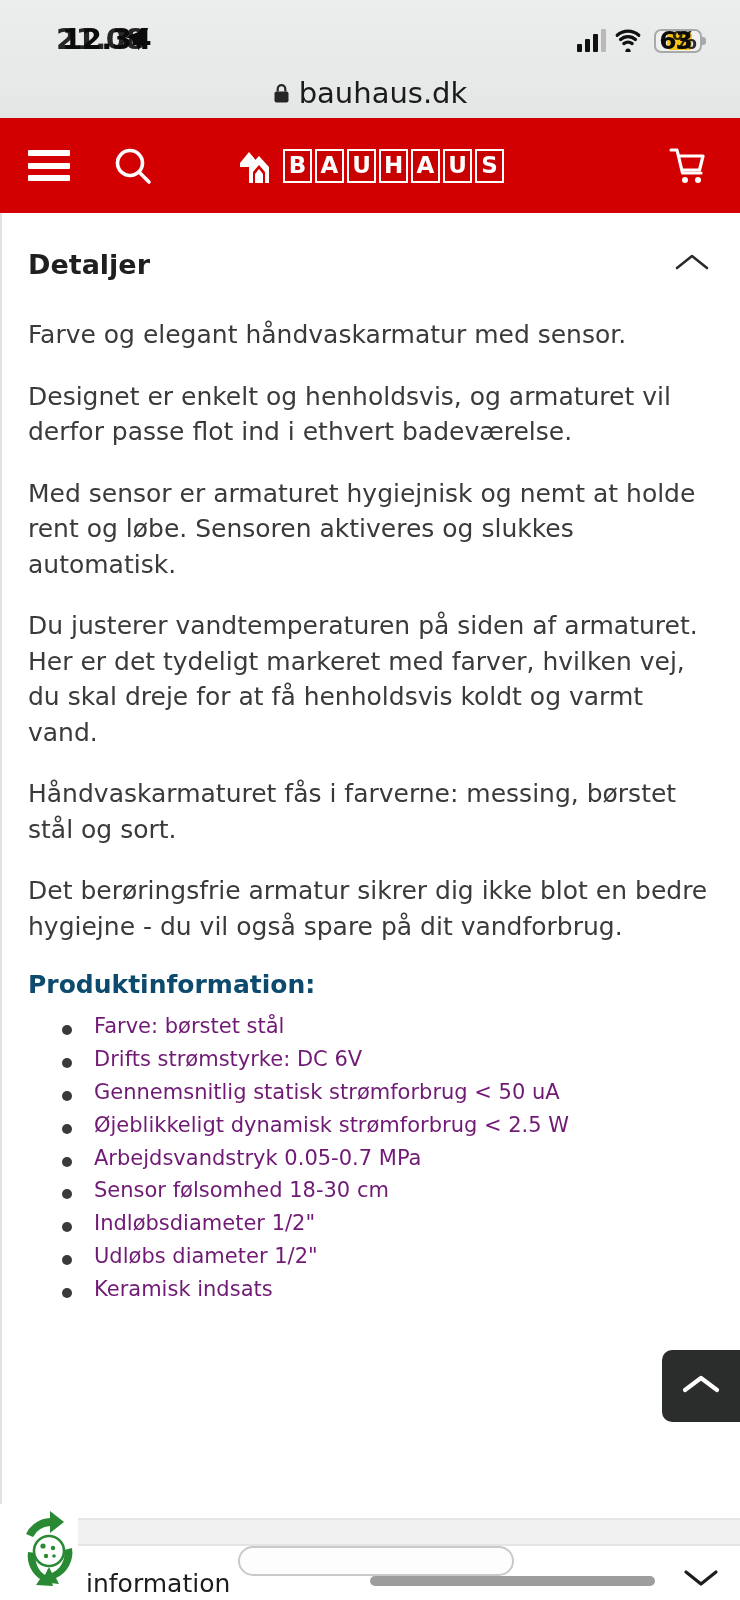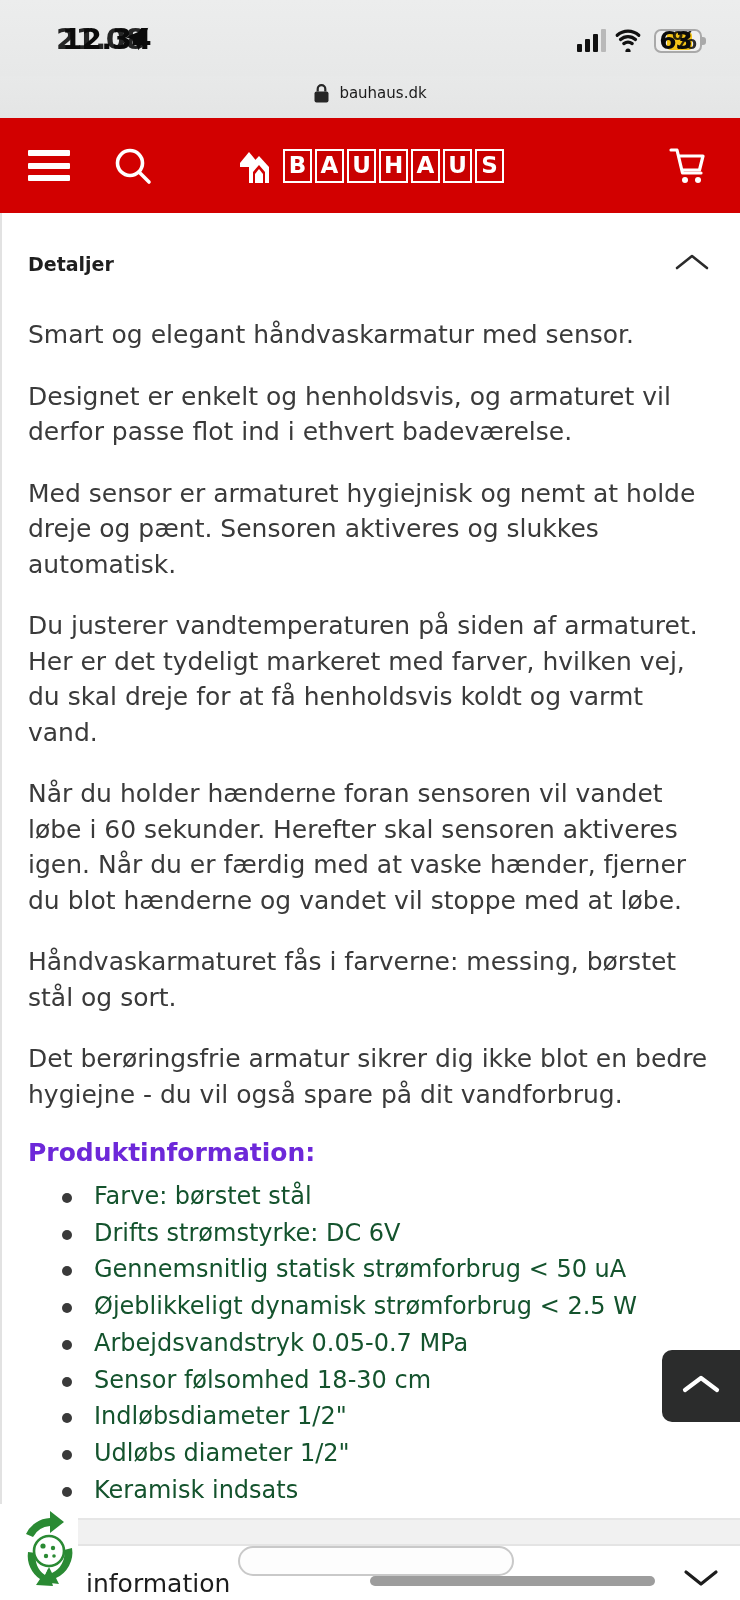--- a/index.html
+++ b/index.html
@@ -75,21 +75,21 @@
 
   
   .urlbar {
     height:42px;
     background:linear-gradient(180deg,#e8e9e9 0%,#e4e5e5 100%);
     display:flex; align-items:center; justify-content:center; gap:9px;
     padding-bottom:8px;
   }
   .urlbar .lock { display:flex; align-items:center; }
   .url-text {
-    font-size:15px; color:#1b1b1b; font-family:"DejaVu Sans", sans-serif;
+    font-size:29px; color:#1b1b1b; font-family:"DejaVu Sans", sans-serif;
   }
 
   
   .header {
     position:relative;
     height:95px;
     background:#d20000;
     display:flex; align-items:center;
   }
   .hdr-left { display:flex; align-items:center; gap:42px; padding-left:28px; }
@@ -120,40 +120,40 @@
     background:#ffffff;
     height:1387px;
     overflow:hidden;
   }
   .accordion-hd {
     display:flex; align-items:center; justify-content:space-between;
     padding:30px 30px 0 28px;
     height:72px;
   }
   .accordion-title {
-    font-size:19px; font-weight:700; color:#1f1f1f;
+    font-size:27px; font-weight:700; color:#1f1f1f;
     font-family:"DejaVu Sans", sans-serif;
   }
   .content { padding:32px 28px 0 28px; }
   .prod-title {
     font-size:26px; font-weight:700; color:#1d1d1d; line-height:1.3;
     margin-bottom:26px;
   }
   .para {
     font-size:25px; color:#3a3a3a; line-height:1.42;
     margin-bottom:26px;
   }
   .spec-head {
-    font-size:25px; font-weight:700; color:#6d28d9;
+    font-size:25px; font-weight:700; color:#0c4a6e;
     margin-top:4px; margin-bottom:14px;
   }
   ul.specs { list-style:none; padding-left:34px; }
   ul.specs li {
     position:relative;
-    font-size:24px; color:#14532d;
+    font-size:21px; color:#701a75;
     line-height:1.28;
     padding-left:32px;
     margin-bottom:6px;
   }
   ul.specs li::before {
     content:"";
     position:absolute; left:0; top:12px;
     width:10px; height:10px; border-radius:50%; background:#3a3a3a;
   }
 
@@ -309,25 +309,24 @@
     <div class="accordion-hd">
       <span class="accordion-title">Detaljer</span>
       <span>
         <svg width="36" height="22" viewBox="0 0 36 22">
           <path d="M3 17 L18 5 L33 17" stroke="#2b2b2b" stroke-width="2.6" fill="none" stroke-linecap="round" stroke-linejoin="round"></path>
         </svg>
       </span>
     </div>
 
     <div class="content">
-      <p class="para">Smart og elegant håndvaskarmatur med sensor.</p>
+      <p class="para">Farve og elegant håndvaskarmatur med sensor.</p>
       <p class="para">Designet er enkelt og henholdsvis, og armaturet vil derfor passe flot ind i ethvert badeværelse.</p>
-      <p class="para">Med sensor er armaturet hygiejnisk og nemt at holde dreje og pænt. Sensoren aktiveres og slukkes automatisk.</p>
+      <p class="para">Med sensor er armaturet hygiejnisk og nemt at holde rent og løbe. Sensoren aktiveres og slukkes automatisk.</p>
       <p class="para">Du justerer vandtemperaturen på siden af armaturet. Her er det tydeligt markeret med farver, hvilken vej, du skal dreje for at få henholdsvis koldt og varmt vand.</p>
-      <p class="para">Når du holder hænderne foran sensoren vil vandet løbe i 60 sekunder. Herefter skal sensoren aktiveres igen. Når du er færdig med at vaske hænder, fjerner du blot hænderne og vandet vil stoppe med at løbe.</p>
       <p class="para">Håndvaskarmaturet fås i farverne: messing, børstet stål og sort.</p>
       <p class="para">Det berøringsfrie armatur sikrer dig ikke blot en bedre hygiejne - du vil også spare på dit vandforbrug.</p>
 
       <div class="spec-head">Produktinformation:</div>
       <ul class="specs">
         <li>Farve: børstet stål</li>
         <li>Drifts strømstyrke: DC 6V</li>
         <li>Gennemsnitlig statisk strømforbrug &lt; 50 uA</li>
         <li>Øjeblikkeligt dynamisk strømforbrug &lt; 2.5 W</li>
         <li>Arbejdsvandstryk 0.05-0.7 MPa</li>

